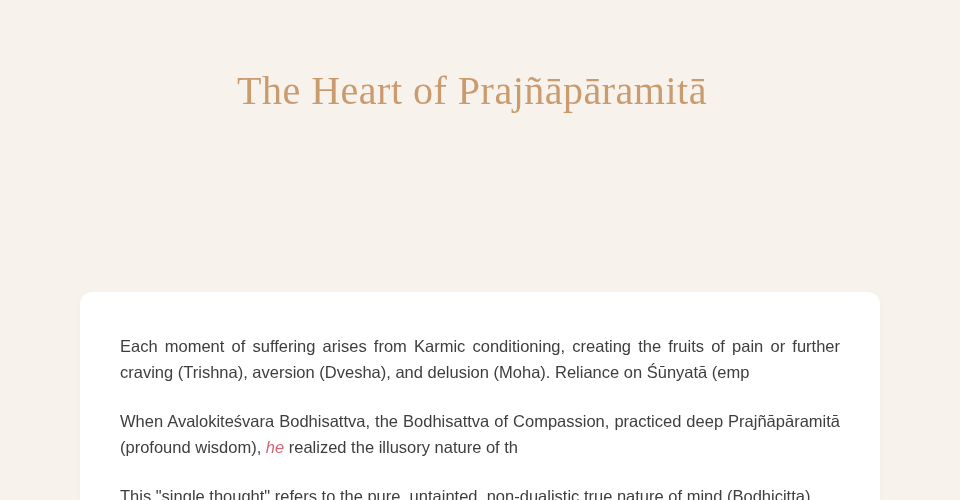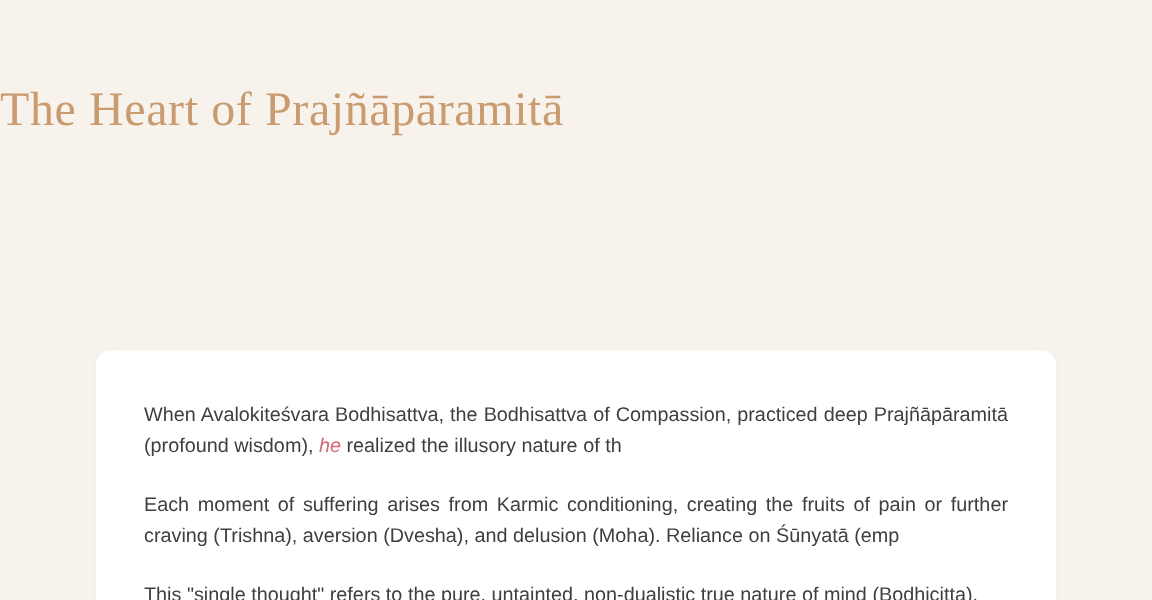--- a/index.html
+++ b/index.html
@@ -9,20 +9,21 @@
   }
   body {
     width: 960px;
     height: 500px;
     overflow: hidden;
     background: #f7f3ec;
     font-family: "Liberation Sans", sans-serif;
   }
   .page-title {
     margin: 67px 16px 0 0;
+    text-align: center;
     font-family: "Liberation Serif", serif;
     font-weight: 400;
     font-size: 40px;
     line-height: 48px;
     color: #c99b6f;
     letter-spacing: 0.5px;
   }
   .content-card {
     width: 800px;
     margin: 177px auto 0 auto;
@@ -45,19 +46,19 @@
     color: #d5677a;
   }
 </style>
 </head>
 <body>
 
 <main>
   <h1 class="page-title">The Heart of Prajñāpāramitā</h1>
 
   <section class="content-card">
+    <p>Each moment of suffering arises from Karmic conditioning, creating the fruits of pain or further craving (Trishna), aversion (Dvesha), and delusion (Moha). Reliance on Śūnyatā (emp</p>
+
     <p><span>When Avalokiteśvara Bodhisattva, the Bodhisattva of Compassion, practiced deep Prajñāpāramitā (profound wisdom), </span><em class="hl-word">he</em><span> realized the illusory nature of th</span></p>
-
-    <p>Each moment of suffering arises from Karmic conditioning, creating the fruits of pain or further craving (Trishna), aversion (Dvesha), and delusion (Moha). Reliance on Śūnyatā (emp</p>
 
     <p>This "single thought" refers to the pure, untainted, non-dualistic true nature of mind (Bodhicitta).</p>
   </section>
 </main>
 
 </body></html>

